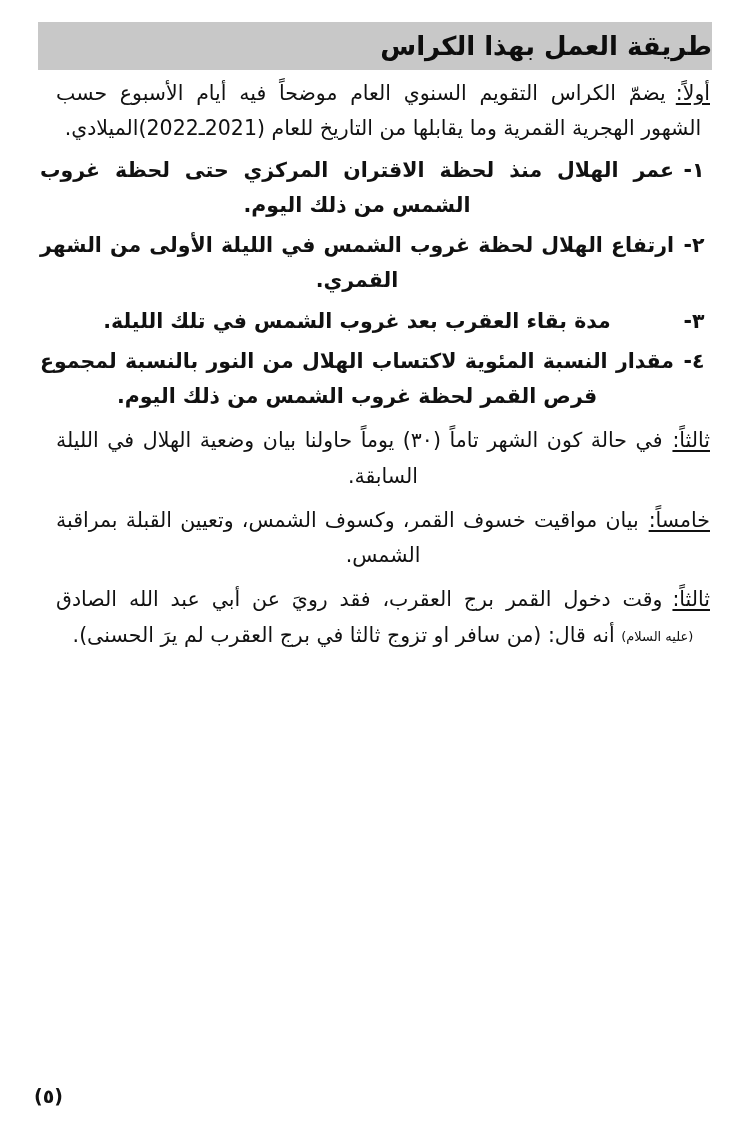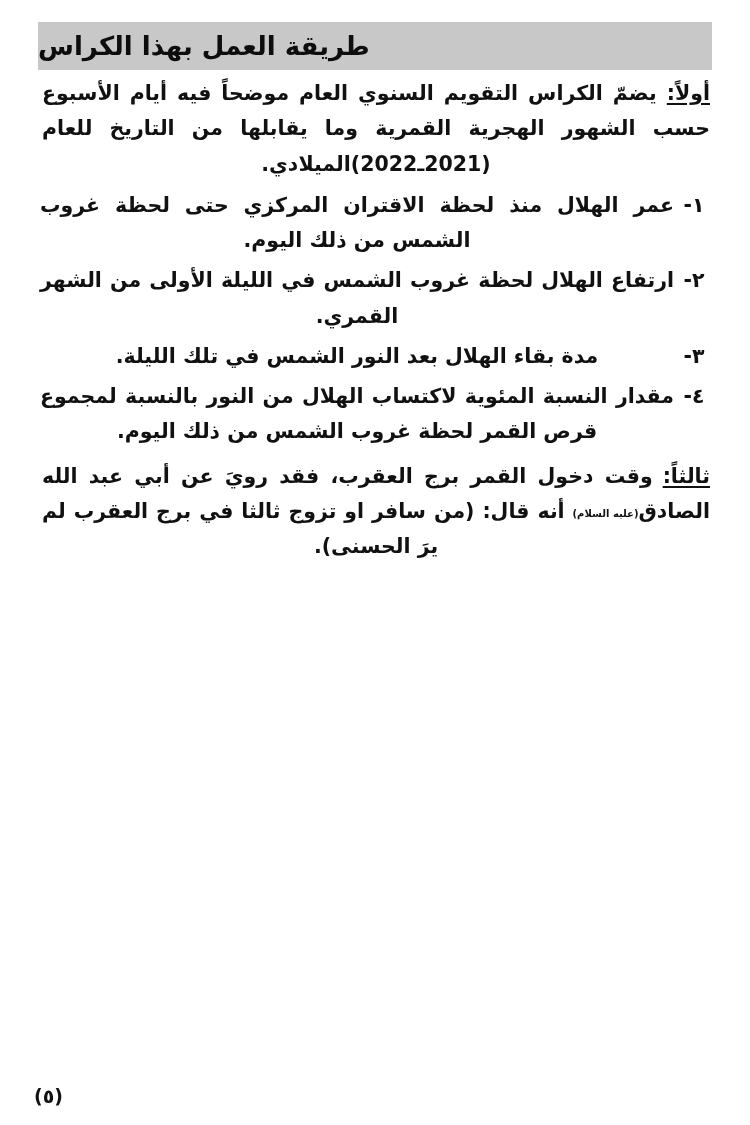--- a/index.html
+++ b/index.html
@@ -26,21 +26,21 @@
   
   .header-band {
     position: absolute;
     top: 22px;
     right: 38px;
     left: 38px;
     height: 48px;
     background: #c8c8c8;
     display: flex;
     align-items: center;
-    justify-content: flex-end;
+    justify-content: flex-start;
   }
   .header-title {
     font-size: 26px;
     font-weight: bold;
     color: #0d0d0d;
     letter-spacing: 0;
     line-height: 1;
     direction: rtl;
     white-space: nowrap;
   }
@@ -50,22 +50,22 @@
     top: 76px;
     right: 40px;
     left: 40px;
     direction: rtl;
     text-align: justify;
     text-align-last: right;
   }
   .para {
     font-size: 20.5px;
     line-height: 1.72;
-    font-weight: bold;
-    margin: 0 0 1px 2px;
+    font-weight: normal;
+    margin: 0 0 1px 16px;
     direction: rtl;
     text-align: justify;
     text-align-last: center;
     text-justify: inter-word;
   }
   .para .lbl {
     text-decoration: underline;
     text-underline-offset: 3px;
     white-space: nowrap;
   }
@@ -95,21 +95,21 @@
     position: absolute;
     right: 0;
     top: 0;
     width: 32px;
     text-align: right;
     font-weight: bold;
   }
   .tight { margin-bottom: 0; }
   .sec-gap { margin-top: 9px; }
   .inline-sym {
-    font-size: 10px;
+    font-size: 13px;
     display: inline-block;
     transform: translateY(-1px);
   }
   
   .page-number {
     position: absolute;
     left: 34px;
     bottom: 18px;
     font-size: 19px;
     font-weight: bold;
@@ -127,26 +127,28 @@
   </div>
 
   <div class="content">
 
     <p class="para"><span class="lbl">أولاً:</span><span class="lbl-gap"></span><span>يضمّ الكراس التقويم السنوي العام موضحاً فيه أيام الأسبوع حسب الشهور الهجرية القمرية وما يقابلها من التاريخ للعام (2021ـ2022)الميلادي.</span></p>
 
 
     <ul class="numlist">
       <li><span class="num">١-</span><span>عمر الهلال منذ لحظة الاقتران المركزي حتى لحظة غروب الشمس من ذلك اليوم.</span></li>
       <li><span class="num">٢-</span><span>ارتفاع الهلال لحظة غروب الشمس في الليلة الأولى من الشهر القمري.</span></li>
-      <li><span class="num">٣-</span><span>مدة بقاء الهلال بعد النور الشمس في تلك الليلة.</span></li>
+      <li><span class="num">٣-</span><span>مدة بقاء العقرب بعد غروب الشمس في تلك الليلة.</span></li>
       <li><span class="num">٤-</span><span>مقدار النسبة المئوية لاكتساب الهلال من النور بالنسبة لمجموع قرص القمر لحظة غروب الشمس من ذلك اليوم.</span></li>
     </ul>
 
+    <p class="para sec-gap"><span class="lbl">ثالثاً:</span><span class="lbl-gap"></span><span>في حالة كون الشهر تاماً (٣٠) يوماً حاولنا بيان وضعية الهلال في الليلة السابقة.</span></p>
 
 
+    <p class="para sec-gap"><span class="lbl">خامساً:</span><span class="lbl-gap"></span><span>بيان مواقيت خسوف القمر، وكسوف الشمس، وتعيين القبلة بمراقبة الشمس.</span></p>
 
     <p class="para sec-gap"><span class="lbl">ثالثاً:</span><span class="lbl-gap"></span><span>وقت دخول القمر برج العقرب، فقد رويَ عن أبي عبد الله الصادق</span><span class="inline-sym">(عليه السلام)</span> <span>أنه قال: (من سافر او تزوج ثالثا في برج العقرب لم يرَ الحسنى).</span></p>
 
   </div>
 
   <div class="page-number">(٥)</div>
 
 </div>
 
 </body></html>

